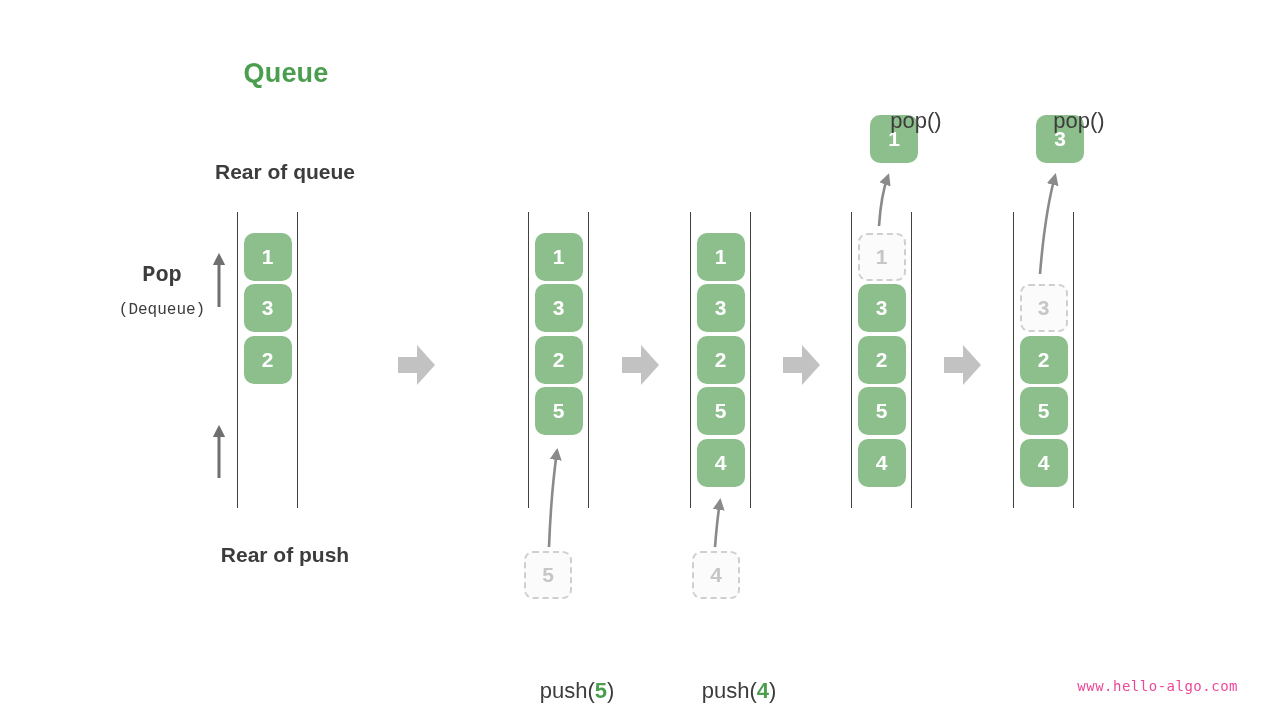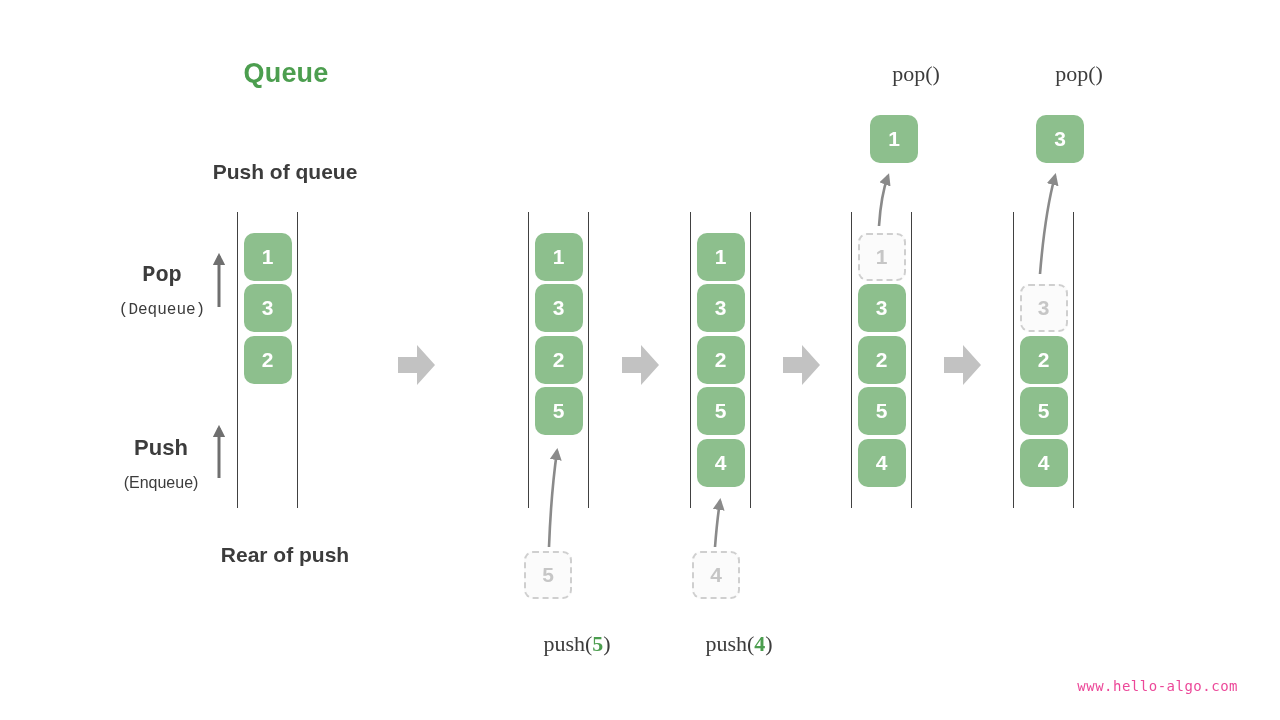--- a/index.html
+++ b/index.html
@@ -54,22 +54,22 @@
   .s0{top:21px}.s1{top:72px}.s2{top:124px}.s3{top:175px}.s4{top:227px}
 
   
   .popped-1{left:870px;top:115px;}
   .popped-2{left:1036px;top:115px;}
   .incoming-1{left:524px;top:551px;}
   .incoming-2{left:692px;top:551px;}
 
   
   .op{
-    font-family:Liberation Serif, serif;font-size:22px;font-weight:500;
-    color:var(--text-dark,#3c3c3c);white-space:nowrap;
+    font-family:Liberation Sans, sans-serif;font-size:22px;font-weight:500;
+    color:var(--text-dark,#3c3c3c);white-space:nowrap;margin-top:47px;
   }
   .pop-op-1{left:898px;top:61px;}
   .pop-op-2{left:1061px;top:61px;}
   .push-op-1{left:559px;top:631px;}
   .push-op-2{left:721px;top:631px;}
   .op .arg{color:var(--accent-green,#4c9e4f);font-weight:700;}
 
   
   svg.overlay{position:absolute;left:0;top:0;pointer-events:none;}
   .thin-arrow{stroke:var(--arrow-thin,#6f6f6f);stroke-width:3;fill:none;}
@@ -82,30 +82,26 @@
     top:678px;right:42px;font-family:"DejaVu Sans Mono",monospace;
     font-size:14px;color:#ec4899;letter-spacing:.5px;
   }
 </style>
 </head>
 <body>
 
 <div class="abs" style="inset:0">
 
   <div class="abs cx title">Queue</div>
-  <div class="abs cx edge-label front-label">Push of queue</div>
+  <div class="abs cx edge-label front-label">Rear of queue</div>
   <div class="abs cx edge-label rear-label">Rear of push</div>
 
   <div class="abs cx side-label pop-side">
     <div class="bold">Pop</div>
     <div class="sub">(Dequeue)</div>
-  </div>
-  <div class="abs cx side-label push-side">
-    <div class="bold">Push</div>
-    <div class="sub">(Enqueue)</div>
   </div>
 
   <div class="abs qcol c1">
     <div class="cell solid in-col s0">1</div>
     <div class="cell solid in-col s1">3</div>
     <div class="cell solid in-col s2">2</div>
   </div>
 
   <div class="abs qcol c2">
     <div class="cell solid in-col s0">1</div>

